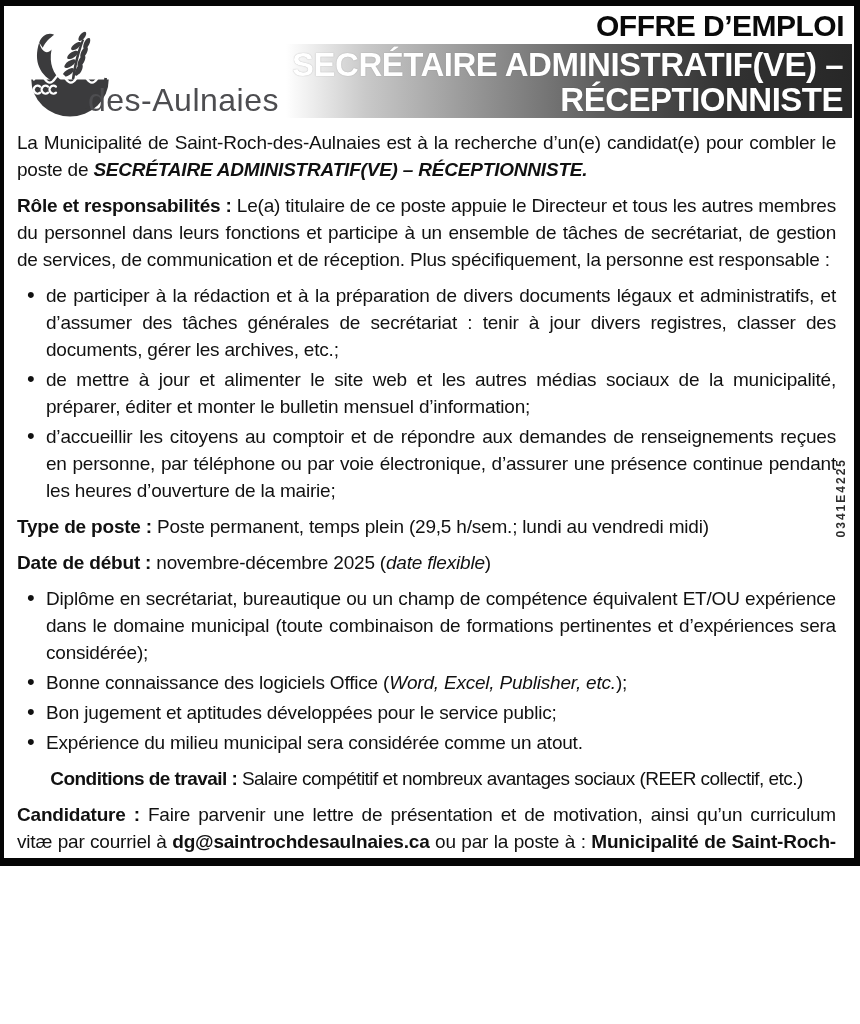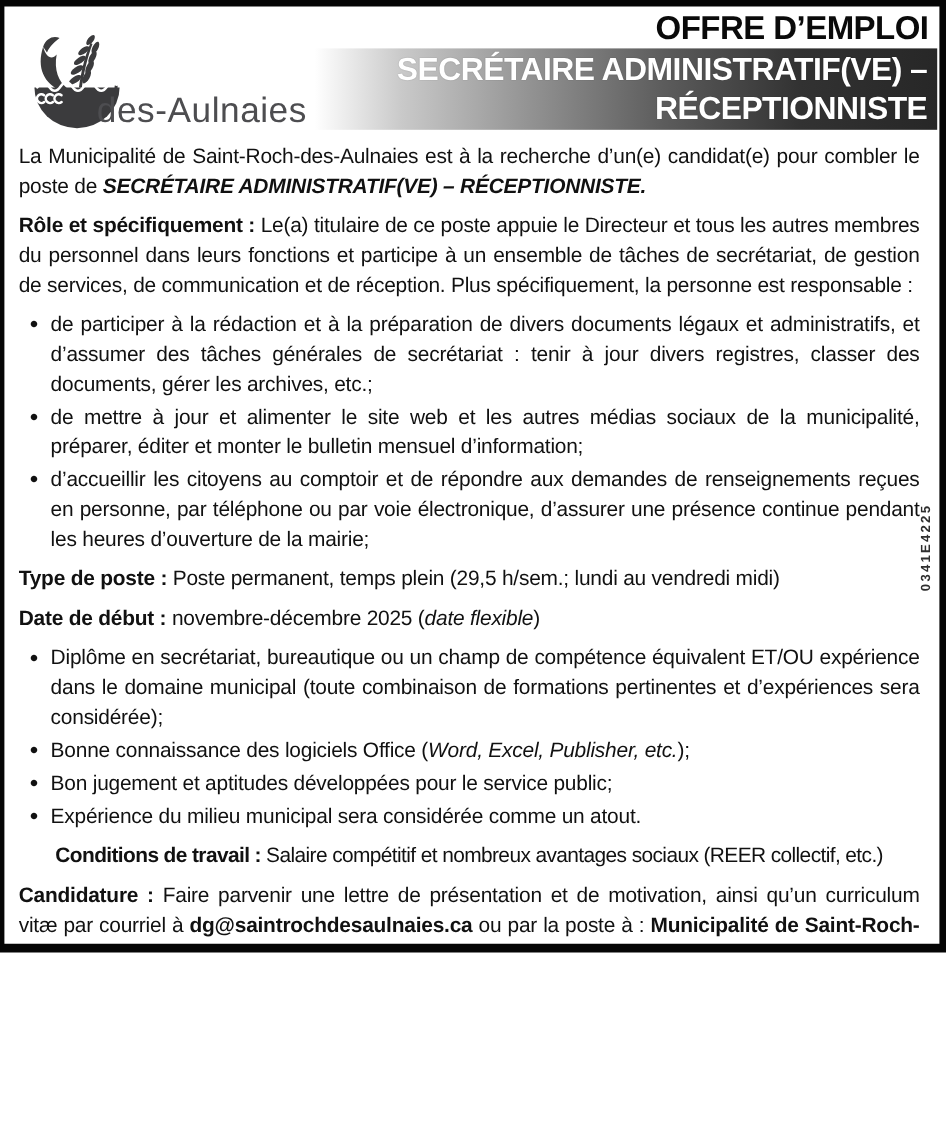--- a/index.html
+++ b/index.html
@@ -31,21 +31,21 @@
   .banner{
     margin-left:282px;margin-right:2px;
     height:74px;
     background:linear-gradient(90deg,#ffffff 0%,#c9c9c9 14%,#949494 34%,#5c5c5c 56%,#323232 78%,#272727 100%);
     color:#ffffff;
     text-align:right;
     padding:3px 9px 0 0;
     box-sizing:border-box;
   }
   .banner div{
-    font-size:29px;font-weight:800;letter-spacing:-0.5px;line-height:35px;
+    font-size:33px;font-weight:800;letter-spacing:-0.5px;line-height:35px;
     text-shadow:0 0 1px rgba(0,0,0,.35);
   }
   .logo{position:absolute;left:20px;top:22px;width:300px;height:96px;}
   .logo svg{position:absolute;left:2px;top:2px;}
   .logo-line1{position:absolute;left:96px;top:20px;font-size:32px;color:#4d4d50;letter-spacing:0.5px;}
   .logo-line2{position:absolute;left:64px;top:54px;font-size:32px;color:#4d4d50;letter-spacing:0.5px;}
   
   .content{
     padding:7px 18px 12px 13px;
     font-size:19px;line-height:27px;letter-spacing:-0.2px;
@@ -112,21 +112,21 @@
         </svg>
       </span>
       <div class="logo-line2">des-Aulnaies</div>
     </div>
   </div>
 
   <div class="content">
 
     <p><span>La Municipalité de Saint-Roch-des-Aulnaies est à la recherche d’un(e) candidat(e) pour combler le poste de </span><span class="bi">SECRÉTAIRE ADMINISTRATIF(VE) – RÉCEPTIONNISTE.</span></p>
 
-    <p><b>Rôle et spécifiquement :</b><span> Le(a) titulaire de ce poste appuie le Directeur et tous les autres membres du personnel dans leurs fonctions et participe à un ensemble de tâches de secrétariat, de gestion de services, de communication et de réception. Plus spécifiquement, la personne est responsable :</span></p>
+    <p><b>Rôle et responsabilités :</b><span> Le(a) titulaire de ce poste appuie le Directeur et tous les autres membres du personnel dans leurs fonctions et participe à un ensemble de tâches de secrétariat, de gestion de services, de communication et de réception. Plus spécifiquement, la personne est responsable :</span></p>
 
     <ul>
       <li>de participer à la rédaction et à la préparation de divers documents légaux et administratifs, et d’assumer des tâches générales de secrétariat : tenir à jour divers registres, classer des documents, gérer les archives, etc.;</li>
       <li>de mettre à jour et alimenter le site web et les autres médias sociaux de la municipalité, préparer, éditer et monter le bulletin mensuel d’information;</li>
       <li>d’accueillir les citoyens au comptoir et de répondre aux demandes de renseignements reçues en personne, par téléphone ou par voie électronique, d’assurer une présence continue pendant les heures d’ouverture de la mairie;</li>
     </ul>
 
     <p><b>Type de poste :</b><span> Poste permanent, temps plein (29,5 h/sem.; lundi au vendredi midi)</span></p>
 
     <p><b>Date de début :</b><span> novembre-décembre 2025 (</span><span class="it">date flexible</span><span>)</span></p>

